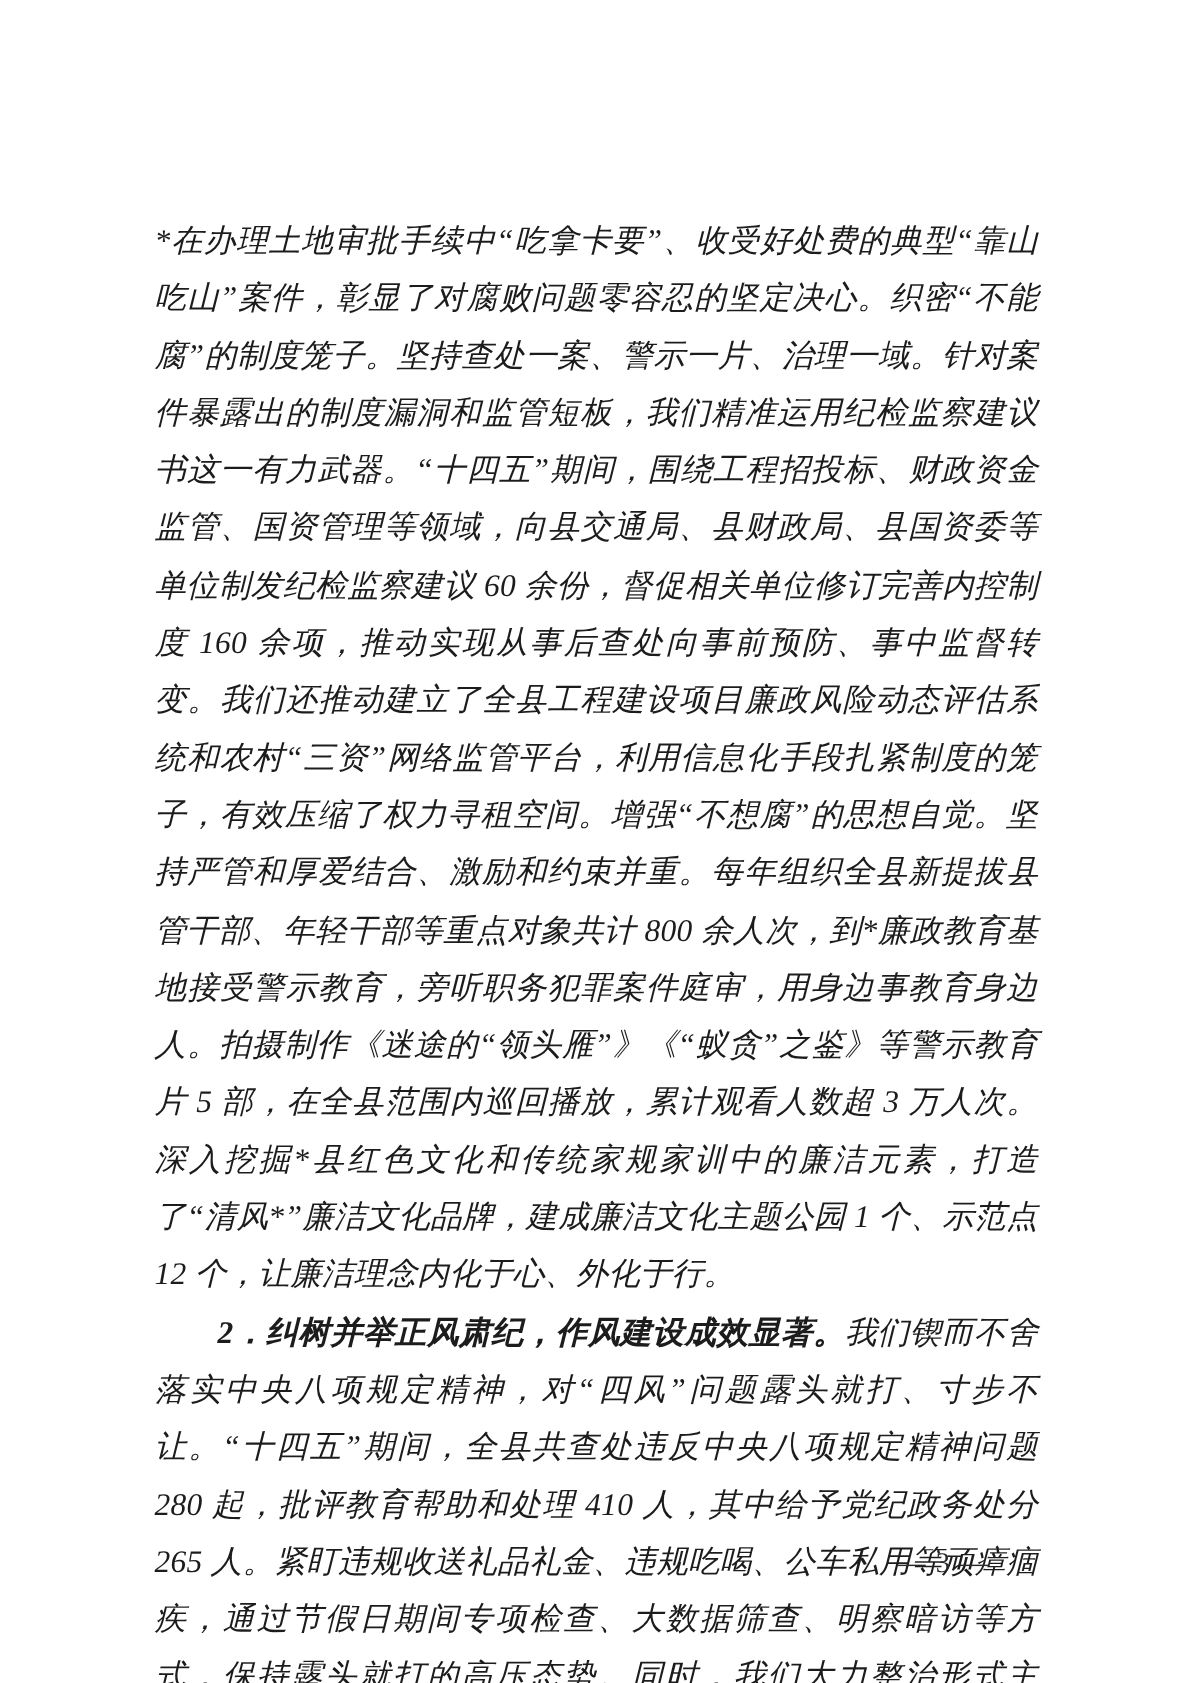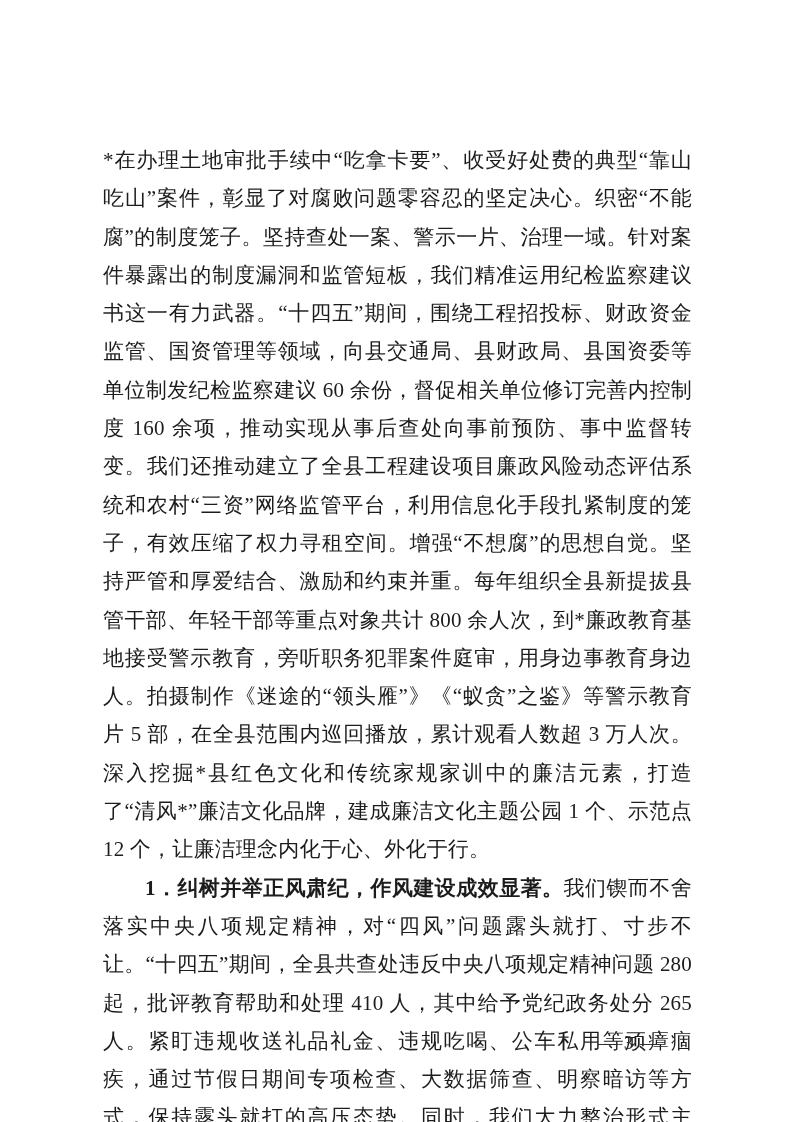--- a/index.html
+++ b/index.html
@@ -23,20 +23,21 @@
     width: 589px;
     font-size: 21px;
     line-height: 38.3px;
     text-align: justify;
     text-justify: inter-ideograph;
     letter-spacing: 0.2px;
   }
   .doc-content p {
     margin: 0;
     padding: 0;
+    font-style: italic;
   }
   .p-indent {
     text-indent: 2em;
   }
   .lead-bold {
     font-weight: bold;
   }
   .page-number {
     position: absolute;
     left: 598px;
@@ -48,17 +49,17 @@
     white-space: pre;
   }
 </style>
 </head>
 <body>
 
 <div class="page">
   <div class="doc-content">
     <p class="p-continuation">*在办理土地审批手续中“吃拿卡要”、收受好处费的典型“靠山吃山”案件，彰显了对腐败问题零容忍的坚定决心。织密“不能腐”的制度笼子。坚持查处一案、警示一片、治理一域。针对案件暴露出的制度漏洞和监管短板，我们精准运用纪检监察建议书这一有力武器。“十四五”期间，围绕工程招投标、财政资金监管、国资管理等领域，向县交通局、县财政局、县国资委等单位制发纪检监察建议 60 余份，督促相关单位修订完善内控制度 160 余项，推动实现从事后查处向事前预防、事中监督转变。我们还推动建立了全县工程建设项目廉政风险动态评估系统和农村“三资”网络监管平台，利用信息化手段扎紧制度的笼子，有效压缩了权力寻租空间。增强“不想腐”的思想自觉。坚持严管和厚爱结合、激励和约束并重。每年组织全县新提拔县管干部、年轻干部等重点对象共计 800 余人次，到*廉政教育基地接受警示教育，旁听职务犯罪案件庭审，用身边事教育身边人。拍摄制作《迷途的“领头雁”》《“蚁贪”之鉴》等警示教育片 5 部，在全县范围内巡回播放，累计观看人数超 3 万人次。深入挖掘*县红色文化和传统家规家训中的廉洁元素，打造了“清风*”廉洁文化品牌，建成廉洁文化主题公园 1 个、示范点 12 个，让廉洁理念内化于心、外化于行。</p>
     <p class="p-indent">
-      <span class="lead-bold">1．纠树并举正风肃纪，作风建设成效显著。</span><span>我们锲而不舍落实中央八项规定精神，对“四风”问题露头就打、寸步不让。“十四五”期间，全县共查处违反中央八项规定精神问题 280 起，批评教育帮助和处理 410 人，其中给予党纪政务处分 265 人。紧盯违规收送礼品礼金、违规吃喝、公车私用等顽瘴痼疾，通过节假日期间专项检查、大数据筛查、明察暗访等方式，保持露头就打的高压态势。同时，我们大力整治形式主义、官僚主义</span>
+      <span class="lead-bold">2．纠树并举正风肃纪，作风建设成效显著。</span><span>我们锲而不舍落实中央八项规定精神，对“四风”问题露头就打、寸步不让。“十四五”期间，全县共查处违反中央八项规定精神问题 280 起，批评教育帮助和处理 410 人，其中给予党纪政务处分 265 人。紧盯违规收送礼品礼金、违规吃喝、公车私用等顽瘴痼疾，通过节假日期间专项检查、大数据筛查、明察暗访等方式，保持露头就打的高压态势。同时，我们大力整治形式主义、官僚主义</span>
     </p>
   </div>
   <div class="page-number">— 3 —</div>
 </div>
 
 </body></html>

